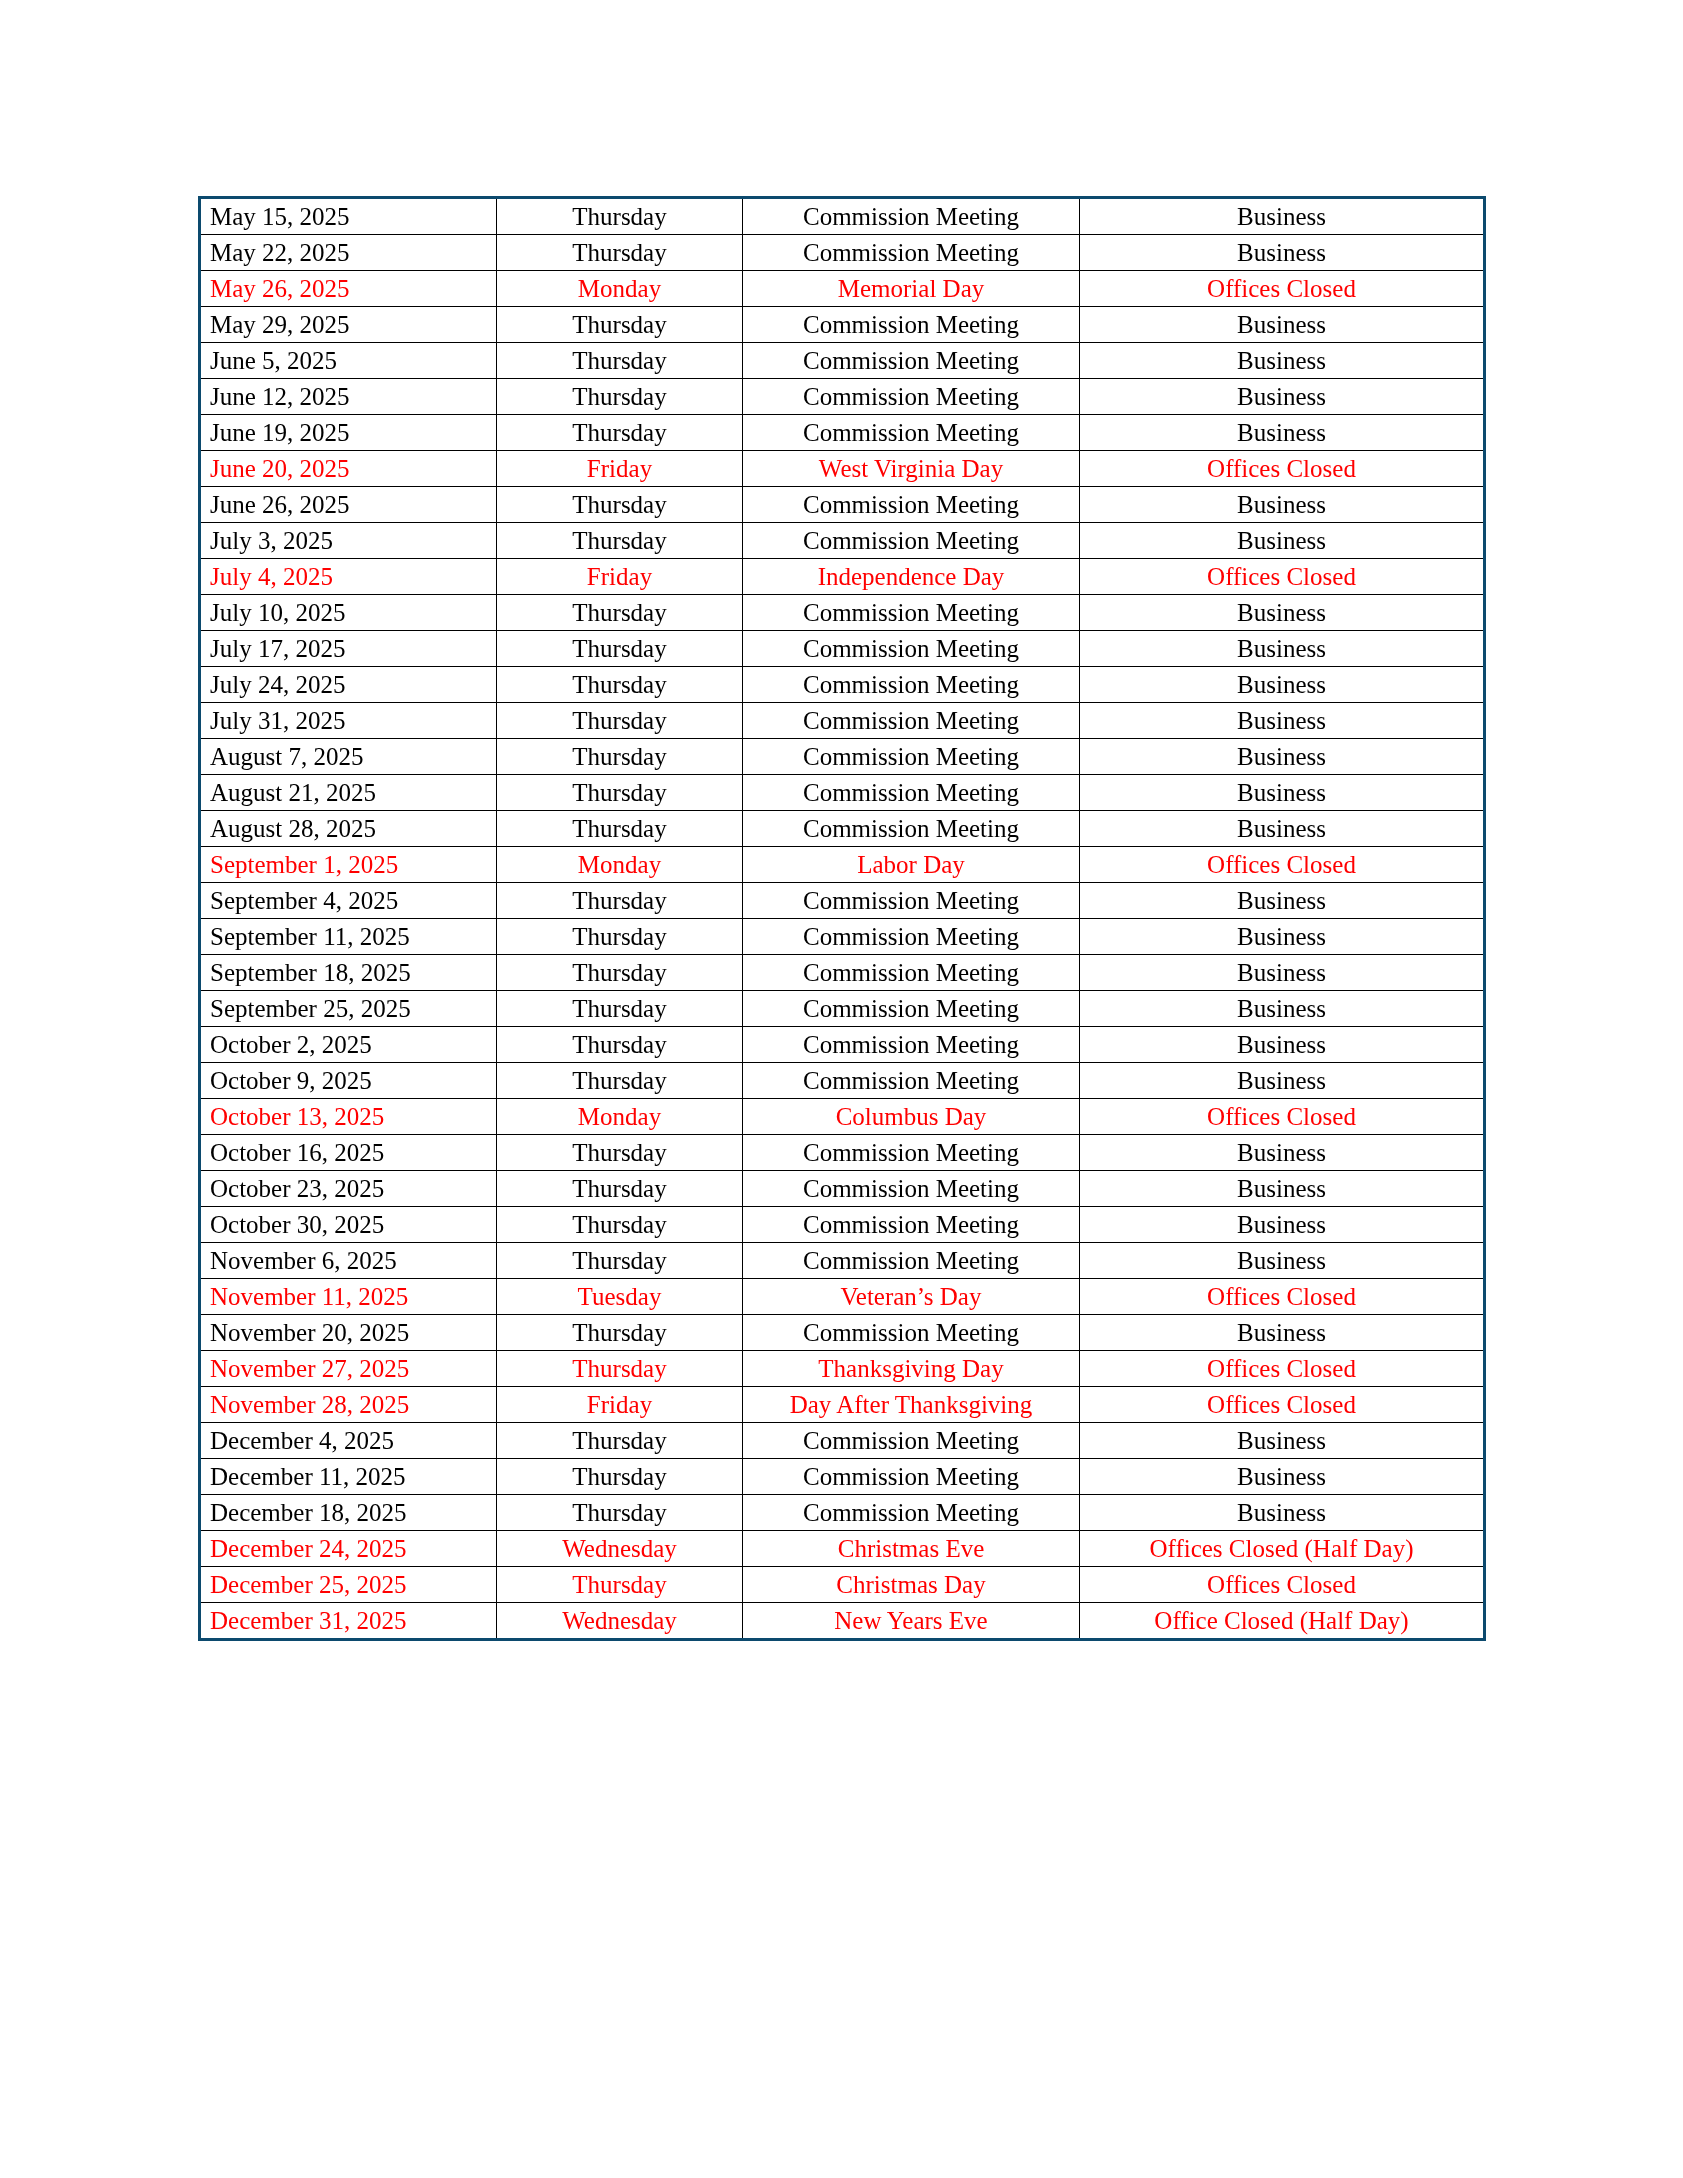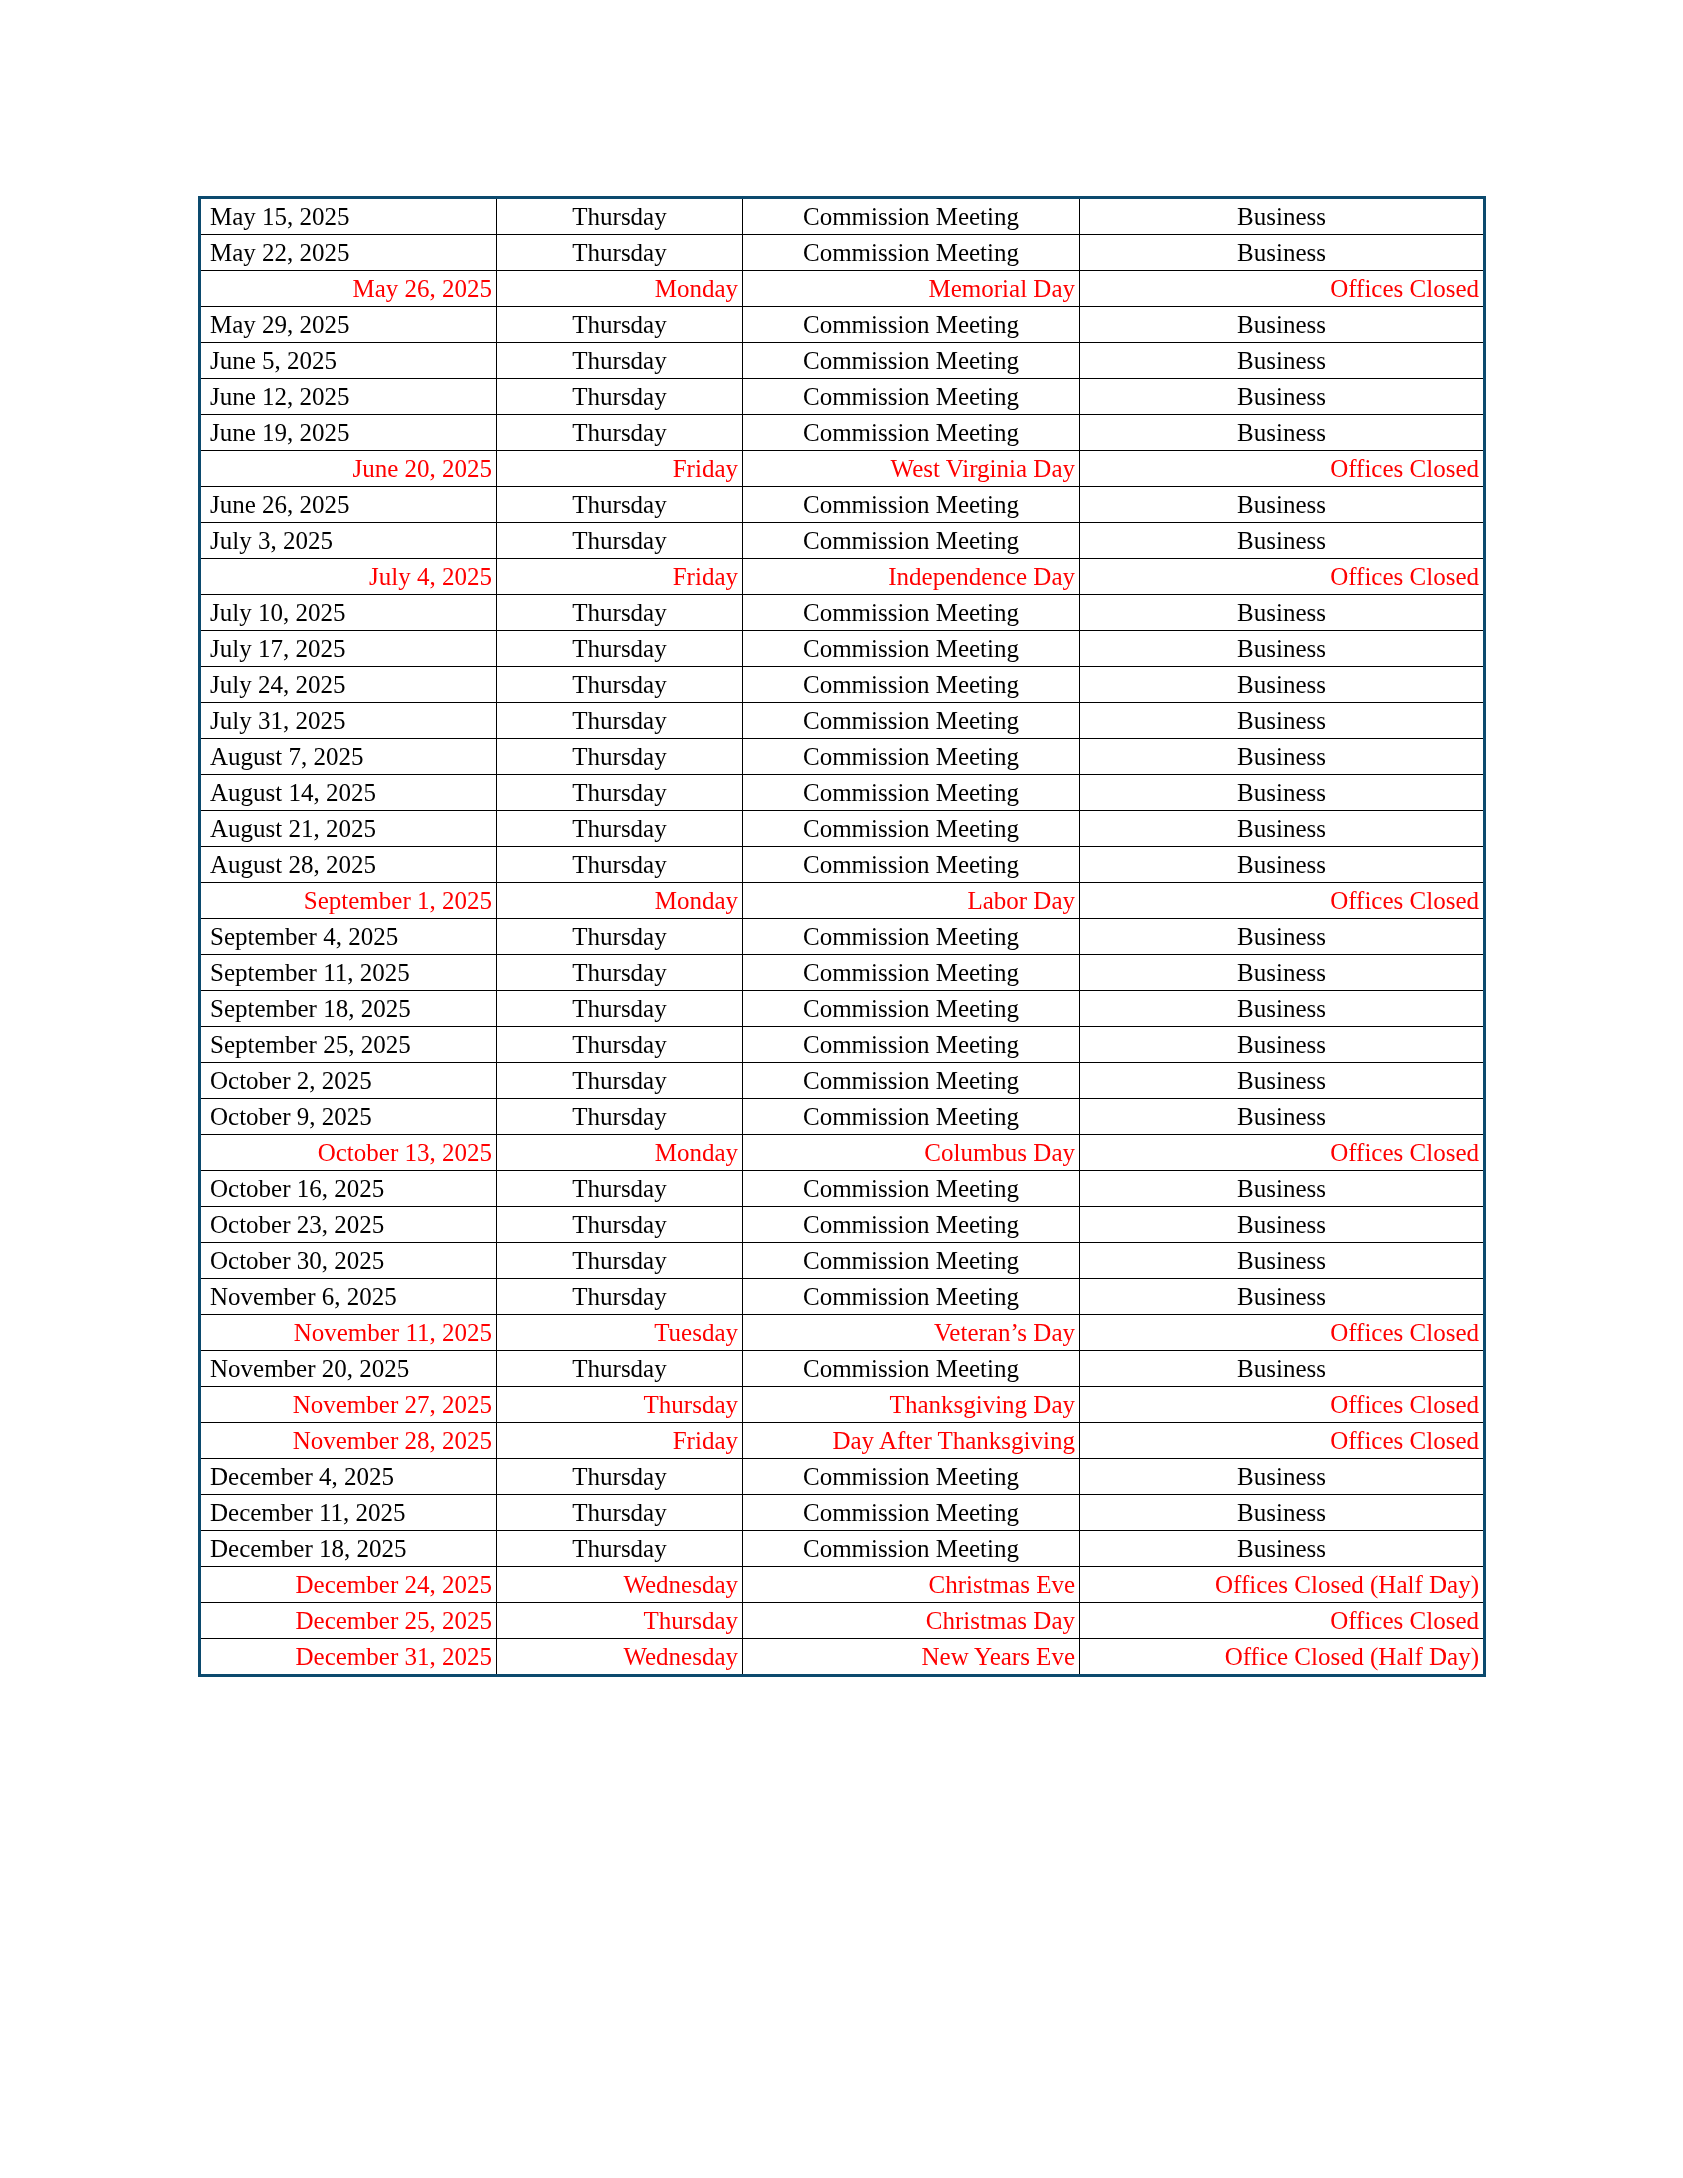--- a/index.html
+++ b/index.html
@@ -54,21 +54,20 @@
     text-align: left;
     padding-left: 9px;
   }
   table.schedule td.day,
   table.schedule td.event,
   table.schedule td.note {
     text-align: center;
   }
   table.schedule tr.holiday td {
     color: #FF0000;
-    text-align: right;
   }
 </style>
 </head>
 <body>
 
 <div id="page">
 
   <div id="schedule-wrap">
     <table class="schedule">
       <colgroup>
@@ -168,26 +167,20 @@
             <td class="event">Commission Meeting</td>
             <td class="note">Business</td>
           </tr>
           <tr>
             <td class="date">August 7, 2025</td>
             <td class="day">Thursday</td>
             <td class="event">Commission Meeting</td>
             <td class="note">Business</td>
           </tr>
           <tr>
-            <td class="date">August 14, 2025</td>
-            <td class="day">Thursday</td>
-            <td class="event">Commission Meeting</td>
-            <td class="note">Business</td>
-          </tr>
-          <tr>
             <td class="date">August 21, 2025</td>
             <td class="day">Thursday</td>
             <td class="event">Commission Meeting</td>
             <td class="note">Business</td>
           </tr>
           <tr>
             <td class="date">August 28, 2025</td>
             <td class="day">Thursday</td>
             <td class="event">Commission Meeting</td>
             <td class="note">Business</td>

